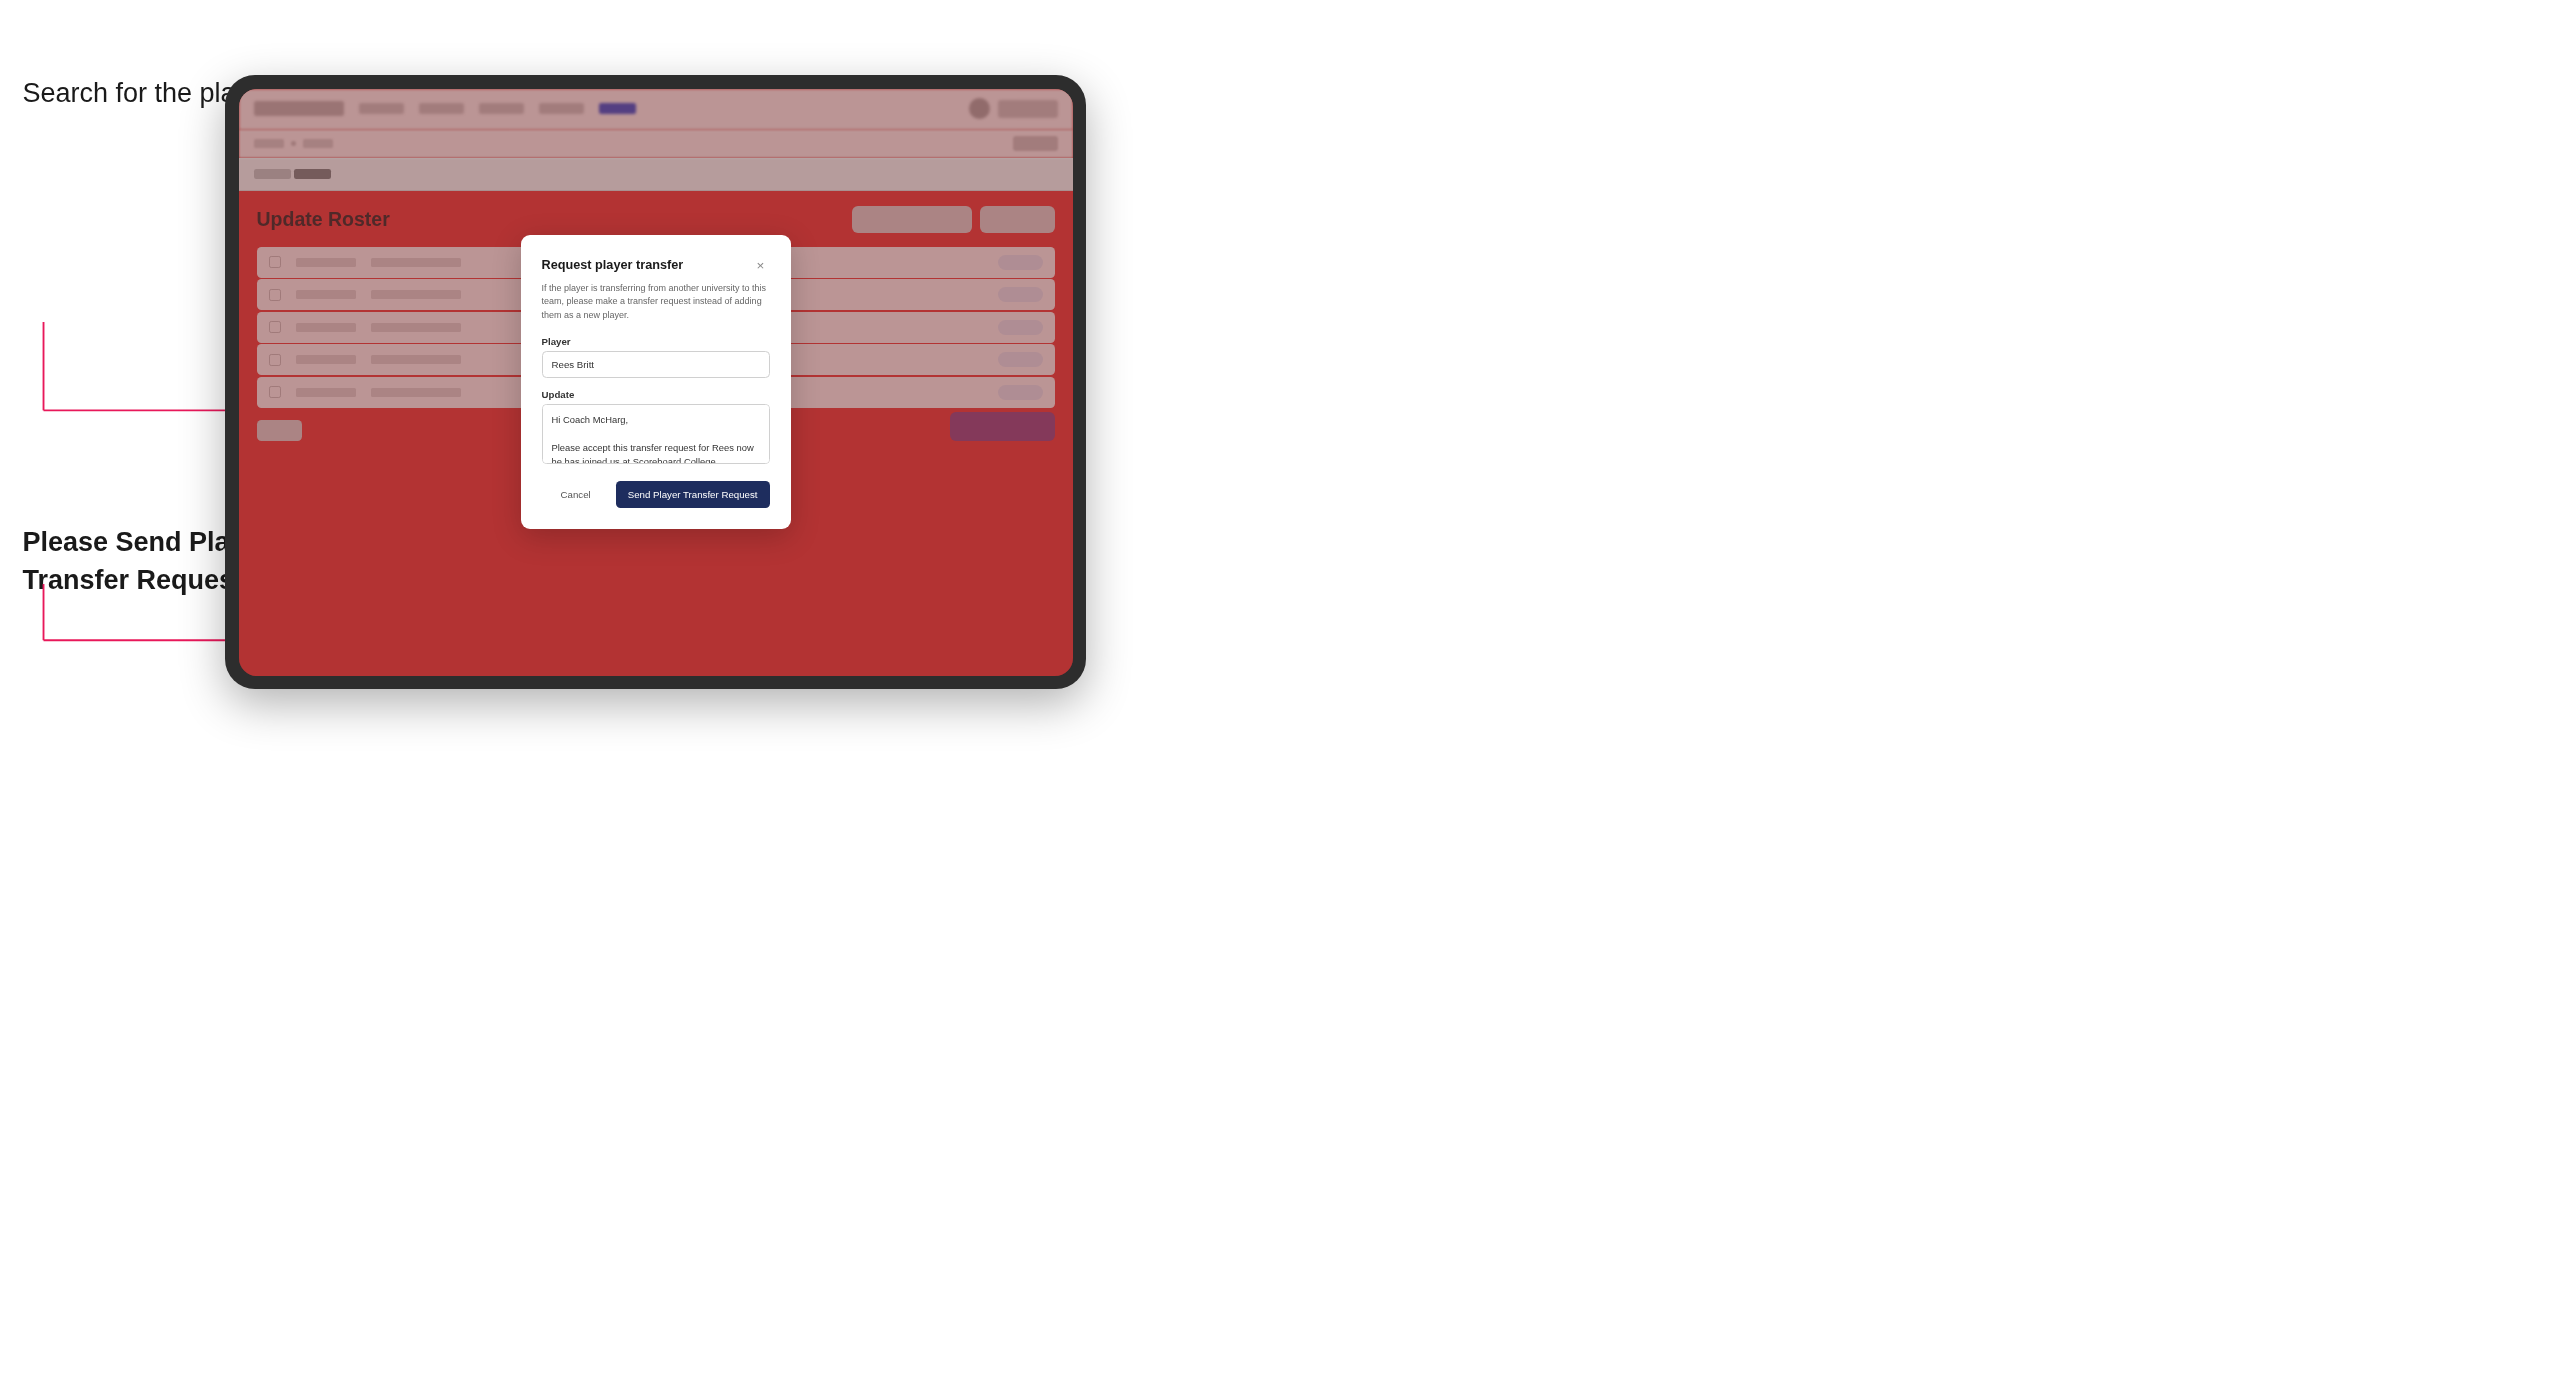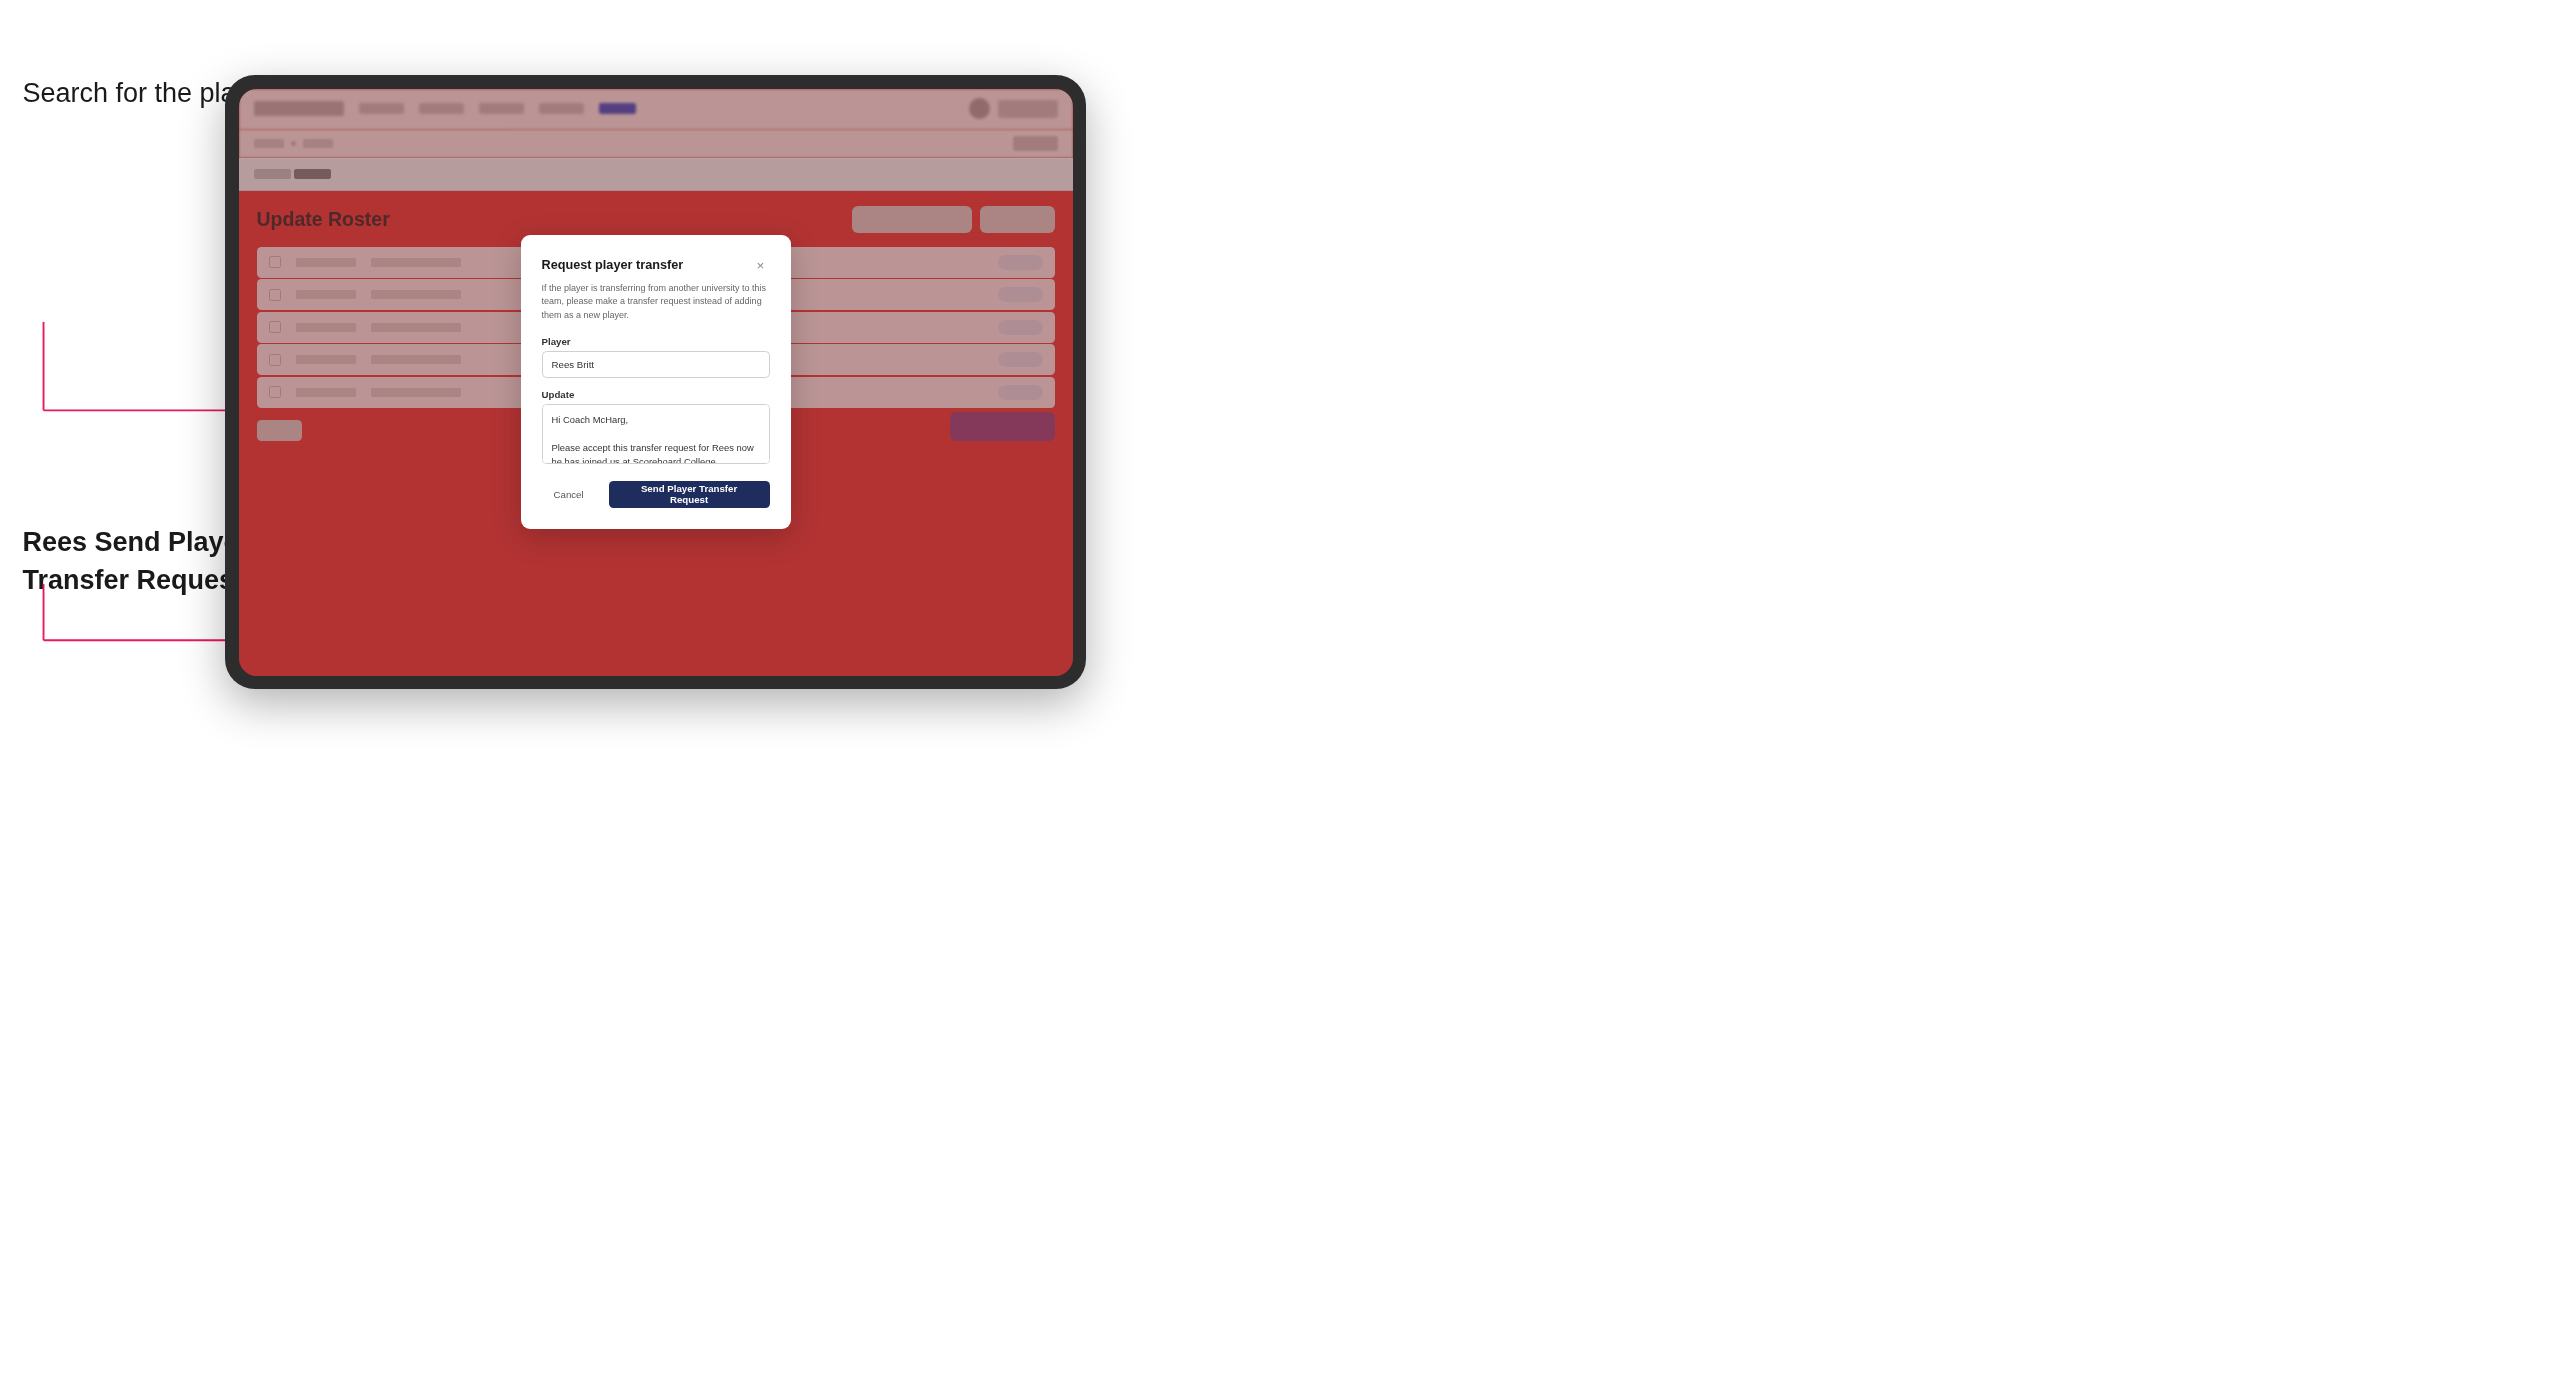--- a/index.html
+++ b/index.html
@@ -401,42 +401,42 @@
 
     .btn-send {
       height: 27px;
       padding: 0 12px;
       background: #1e2d5e;
       border: none;
       border-radius: 4.5px;
       font-size: 9.7px;
       color: #fff;
       cursor: pointer;
-      font-weight: 700;
+      font-weight: 400;
     }
 
     
     .svg-annotations {
       position: absolute;
       top: 0;
       left: 0;
       width: 100%;
       height: 100%;
       pointer-events: none;
     }
   </style>
 </head>
 <body>
 
 <div class="annotation-area">
   <div class="annotation-text-1">Search for the player.</div>
 
 
   <div class="annotation-text-3">
-    <span>Rees </span><span><strong>Send Player<br>Transfer Request</strong></span>
+    <span>Please </span><span><strong>Send Player<br>Transfer Request</strong></span>
   </div>
 </div>
 
 <svg class="svg-annotations" viewBox="0 0 3440 1851" xmlns="http://www.w3.org/2000/svg">
 
   <line x1="58" y1="430" x2="58" y2="548" stroke="#e8185a" stroke-width="2.5"></line>
   <line x1="58" y1="548" x2="660" y2="548" stroke="#e8185a" stroke-width="2.5"></line>
   <circle cx="660" cy="548" r="7" fill="#e8185a"></circle>
 
   <line x1="58" y1="780" x2="58" y2="855" stroke="#e8185a" stroke-width="2.5"></line>

